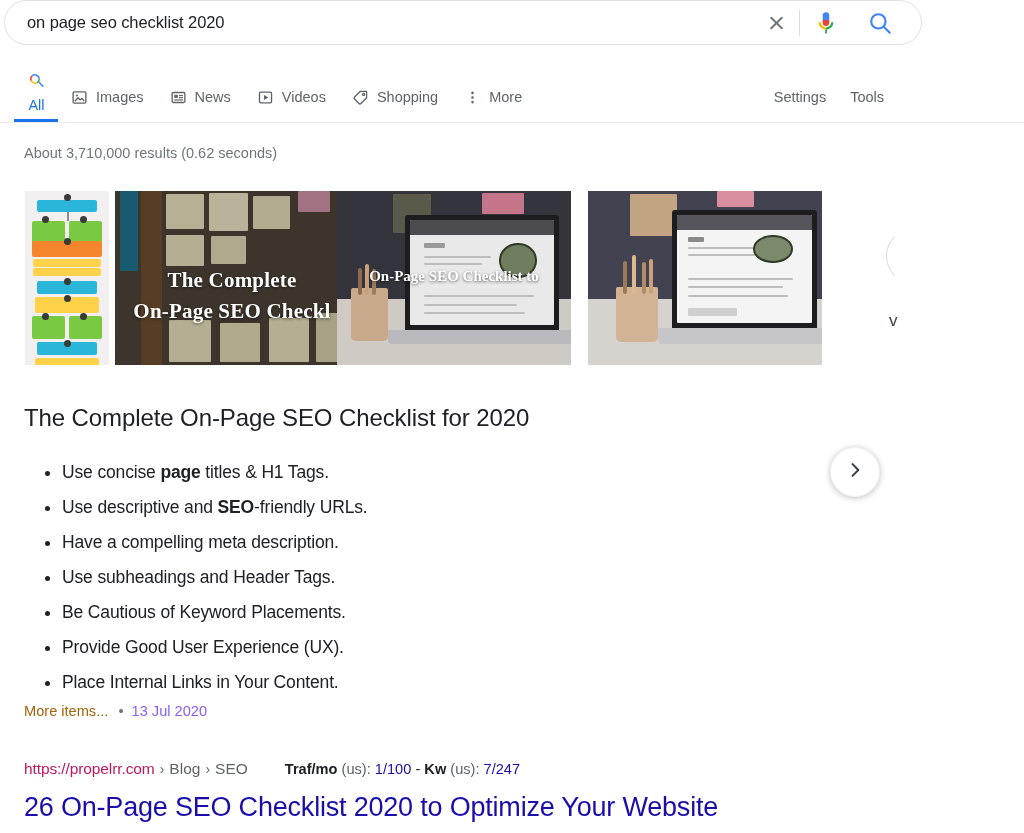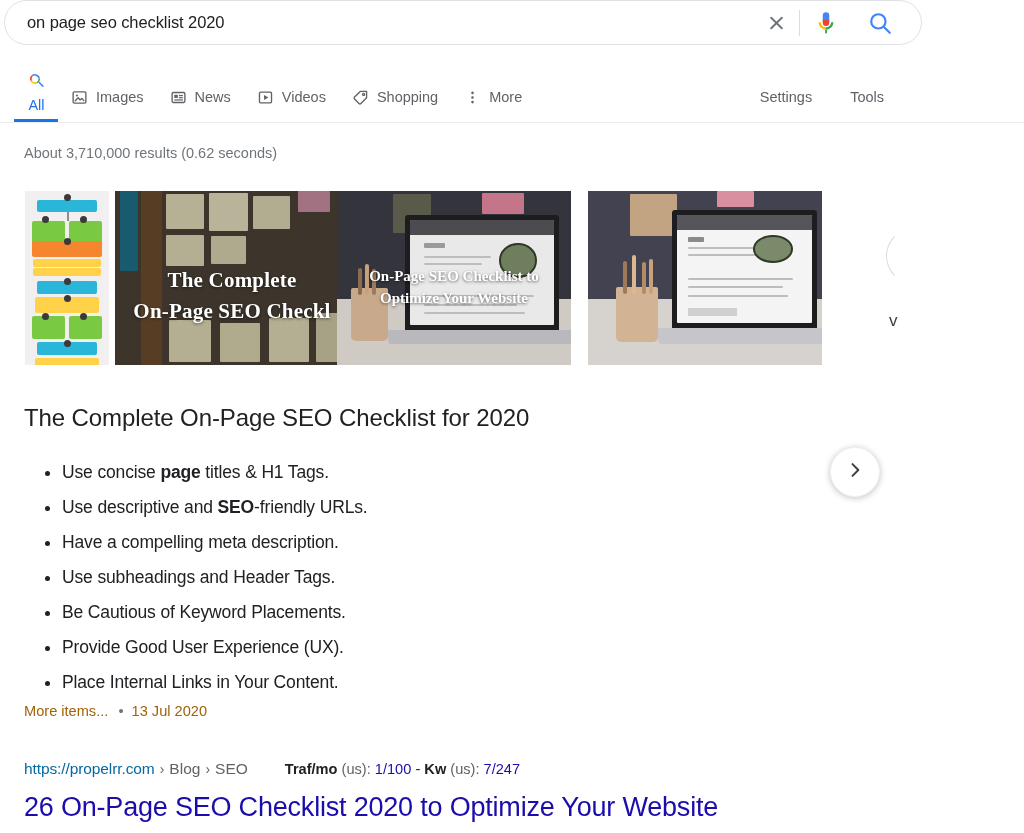--- a/index.html
+++ b/index.html
@@ -54,21 +54,21 @@
     height: 50px; padding: 0 13px;
     font-size: 14.5px; color: #5f6368; cursor:pointer;
     position: relative;
   }
   .tab:first-child { padding-left: 14px; flex-direction: column; }
   .tab.active { color: #1a73e8; }
   .tab .tab-underline {
     position:absolute; left: 0; right: 0; bottom: 0; height: 3px; background: #1a73e8;
   }
   .tab-ico { width:17px; height:17px; display:inline-flex; align-items:center; justify-content:center; }
-  .nav-right { position:absolute; right: 140px; top:0; display:flex; align-items:center; height:50px; gap: 38px; }
+  .nav-right { position:absolute; right: 140px; top:0; display:flex; align-items:center; height:50px; gap: 24px; }
   .nav-right .nav-link { font-size: 14.5px; color:#5f6368; cursor:pointer; }
 
   
   .result-stats {
     position:absolute; left: 24px; top: 145px;
     font-size: 14.5px; color: #70757a;
   }
 
   
   .carousel { position:absolute; left: 0; top: 191px; width: 1024px; height: 174px; }
@@ -140,25 +140,25 @@
     margin:10px; padding: 0 0 0 28px; list-style: disc;
   }
   .snip-list li {
     font-size: 17.5px; color: #202124; line-height: 35px;
     letter-spacing: -0.15px;
   }
   .snip-list li b { font-weight: bold; }
   .more-row { position:absolute; left: 24px; top: 703px; font-size: 14.6px; }
   .more-link { color: #a16207; cursor:pointer;text-align:right; }
   .more-sep { color:#70757a; margin: 0 4px 0 6px; }
-  .more-date { color: #a16207; }
+  .more-date { color: #8b5cf6; }
 
   
   .res-url-row { position:absolute; left: 24px; top: 760px; display:flex; align-items:baseline; }
-  .res-url { font-size: 15.5px; color: #0369a1; letter-spacing:-.1px; }
+  .res-url { font-size: 15.5px; color: #be185d; letter-spacing:-.1px; }
   .res-crumb { font-size: 15.5px; color: #5f6368; }
   .crumb-arrow { color:#5f6368; margin: 0 5px; font-size: 14px; }
   .metrics { margin-left: 37px; font-size: 14.6px; color: #3c4043; white-space:nowrap; }
   .metrics b { font-weight: bold; color:#202124; }
   .metrics .gray { color:#5f6368; }
   .metrics .val { color: #1a0dab; }
   .metrics .dash { color:#202124; }
   .res-title {
     position:absolute; left: 24px; top: 792px;
     font-size: 27px; color: #1a0dab; letter-spacing: -0.2px; cursor:pointer;
@@ -341,21 +341,20 @@
             <div class="lap-line" style="left:10%;top:80%;width:64%;"></div>
             <div class="lap-line" style="left:10%;top:88%;width:70%;"></div>
           </div>
         </div>
         <div class="lap-base" style="left:22%;top:80%;width:80%;height:8%;"></div>
         <div class="pencils" style="left:6%;top:56%;width:16%;height:30%;"></div>
         <div class="pencil" style="left:9%;top:44%;height:16%;background:#8c6b4f;"></div>
         <div class="pencil" style="left:12%;top:42%;height:18%;background:#caa07a;"></div>
         <div class="pencil" style="left:15%;top:45%;height:15%;background:#9d7a5c;"></div>
         <div class="cap" style="top:44%;font-size:15px;">On-Page SEO Checklist to</div>
-        <div class="cap" style="top:57%;font-size:15px;">Optimize Your Website</div>
       </div>
     </div>
 
     <div class="thumb t4">
       <div class="photo">
         <div class="deskbg" style="background:#3d3d46;"></div>
         <div class="deskwall" style="background:#424250;"></div>
         <div class="note" style="position:absolute;left:18%;top:2%;width:20%;height:24%;background:#c2a483;"></div>
         <div class="pinknote" style="left:55%;top:0%;width:16%;height:9%;background:#d98fa0;"></div>
         <div class="desktop-surface" style="background:#d6d2cd;"></div>

